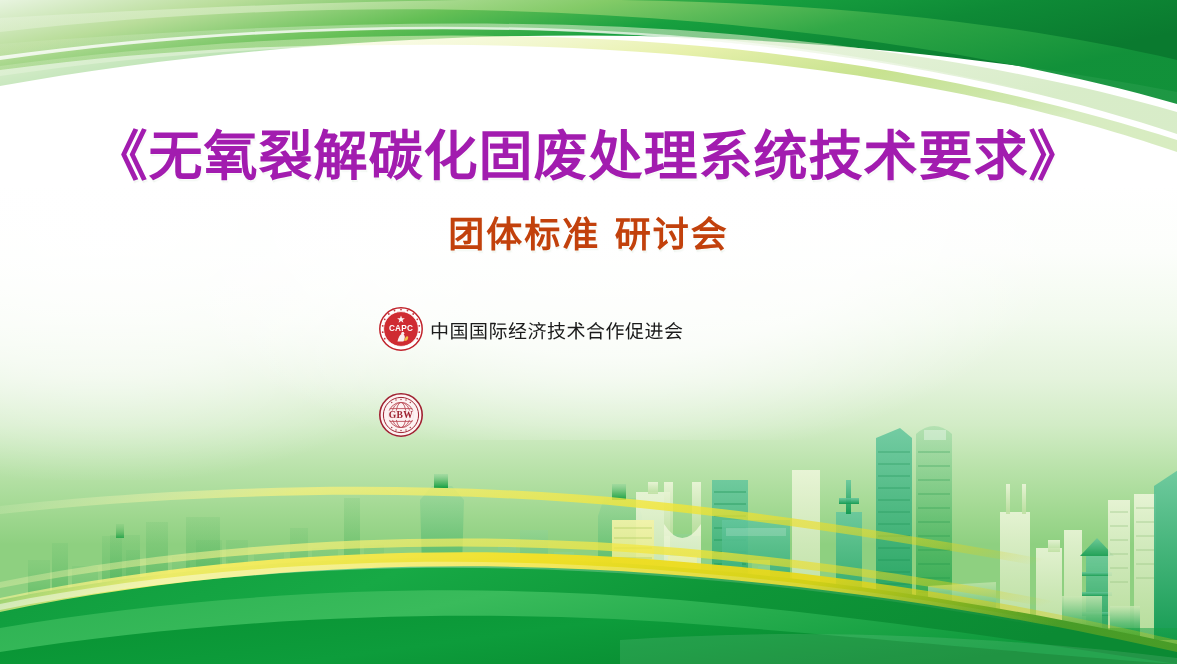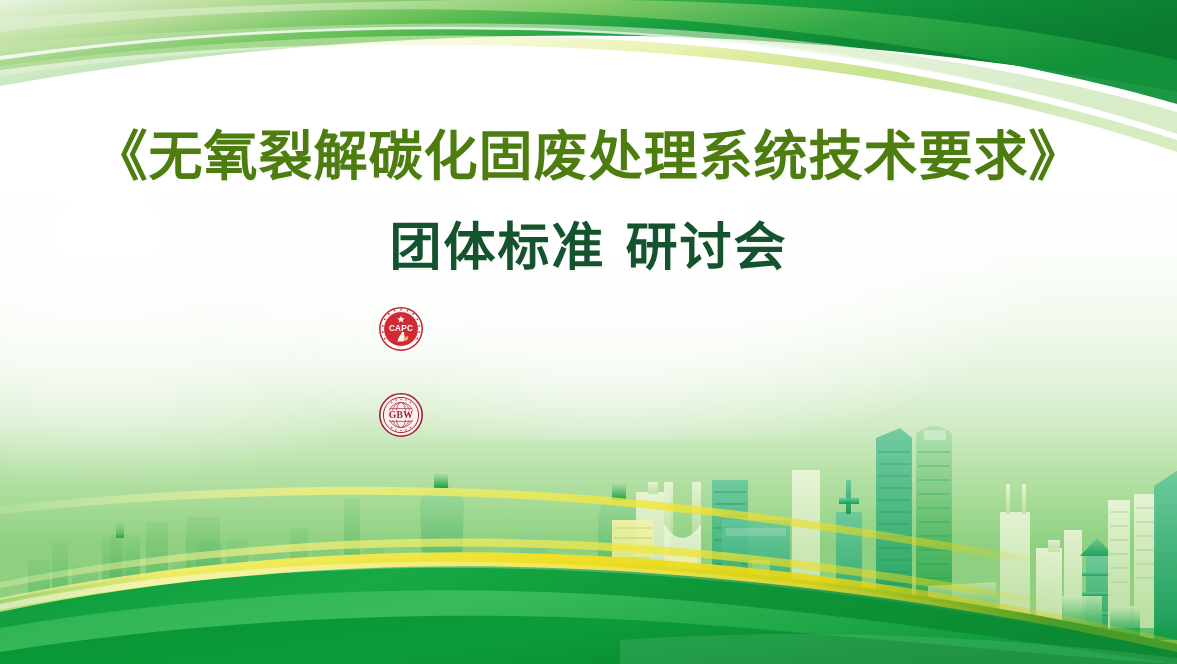--- a/index.html
+++ b/index.html
@@ -62,37 +62,37 @@
   }
 
   .title-main {
     position:absolute;
     left:0; right:0; top:112px;
     text-align:center;
     font-family:"DejaVu Sans","Liberation Sans",sans-serif;
     font-size:54px;
     font-weight:700;
     letter-spacing:1px;
-    color:#4d7c0f;
+    color:#a21caf;
     text-shadow:
        0 0 6px rgba(255,255,255,0.95),
        2px 2px 3px rgba(255,255,255,0.9),
       -1px -1px 2px rgba(255,255,255,0.9),
        1px 2px 1px rgba(190,215,190,0.55);
     white-space:nowrap;
   }
   .title-sub {
     position:absolute;
     left:0; right:0; top:205px;
     text-align:center;
     font-family:"DejaVu Sans","Liberation Sans",sans-serif;
-    font-size:52px;
+    font-size:36px;
     font-weight:700;
     letter-spacing:2px;
-    color:#14532d;
+    color:#c2410c;
     text-shadow:
        0 0 6px rgba(255,255,255,0.95),
        2px 2px 3px rgba(255,255,255,0.9),
       -1px -1px 2px rgba(255,255,255,0.9),
        1px 2px 1px rgba(190,215,190,0.5);
     white-space:nowrap;
   }
 
   .org-list { position:absolute; left:378px; top:306px; }
   .org-row {
@@ -503,20 +503,21 @@
           <text x="23" y="24.6" text-anchor="middle" font-family="'Liberation Sans',sans-serif" font-size="8.2" font-weight="bold" fill="#ffffff" letter-spacing="0.2">CAPC</text>
 
           <g fill="#ffffff" opacity="0.92">
             <path d="M19.5,35.5 q1.6,-7 4.2,-7.6 q2.4,-0.6 3,2.4 q0.5,2.6 -1.4,5.2 z"></path>
             <circle cx="24.8" cy="27.2" r="1.5"></circle>
           </g>
           <g fill="#f6d24a" opacity="0.9">
             <path d="M26,34.8 q1.4,-4.4 3.2,-4.6 q1.3,-0.1 1,1.8 q-0.4,1.9 -2,2.8 z"></path>
           </g>
         </svg>
+        <div class="org-label">中国国际经济技术合作促进会</div>
       </div>
 
       <div class="org-row">
         <svg class="org-seal" viewBox="0 0 46 46">
           <circle cx="23" cy="23" r="22" fill="#fdf2f2"></circle>
           <circle cx="23" cy="23" r="21.2" fill="none" stroke="#9e2230" stroke-width="1.6"></circle>
           <circle cx="23" cy="23" r="17.6" fill="none" stroke="#9e2230" stroke-width="1"></circle>
 
           <g stroke="#b0313d" stroke-width="0.9" fill="none" opacity="0.85">
             <circle cx="23" cy="23" r="12.6"></circle>

